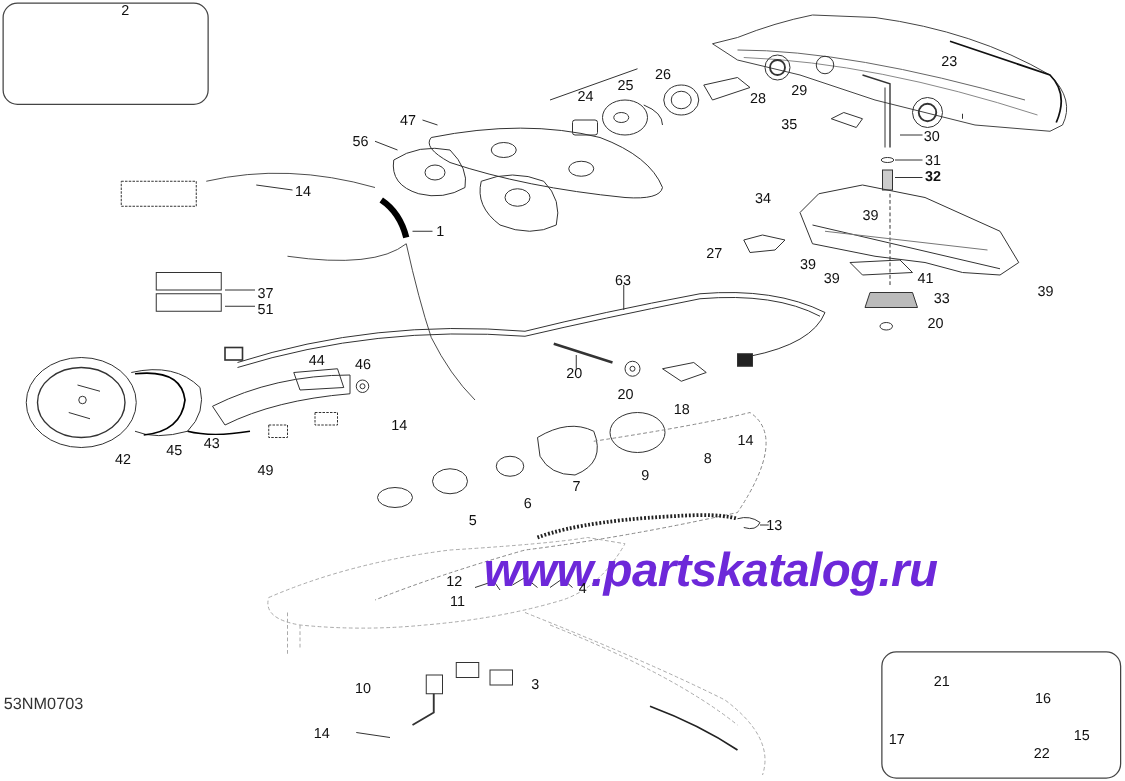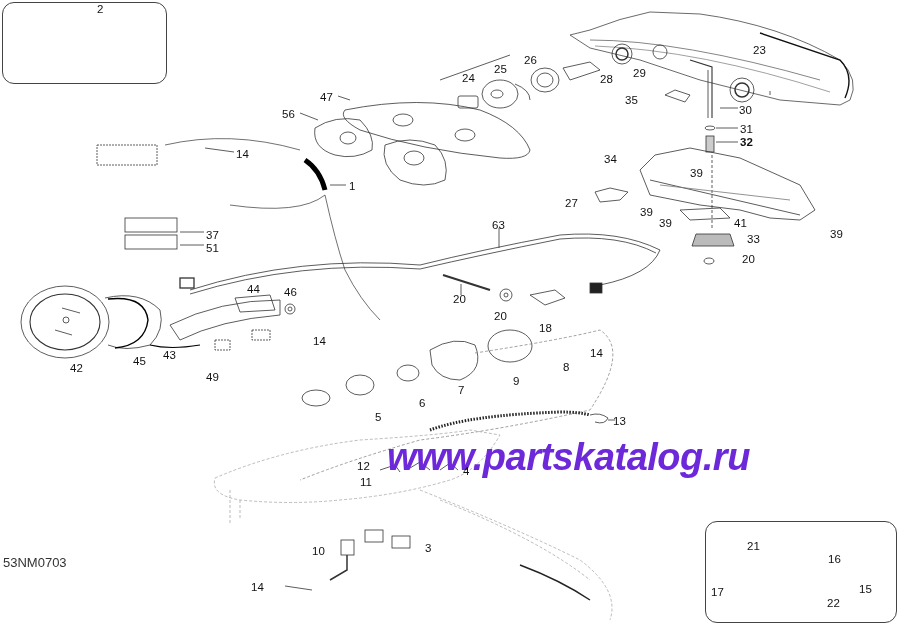--- a/index.html
+++ b/index.html
@@ -187,32 +187,32 @@
     <div class="callout" style="left: 206px; top: 242px;">51</div>
     <div class="callout" style="left: 247px; top: 283px;">44</div>
     <div class="callout" style="left: 284px; top: 286px;">46</div>
     <div class="callout" style="left: 453px; top: 293px;">20</div>
     <div class="callout" style="left: 494px; top: 310px;">20</div>
     <div class="callout" style="left: 539px; top: 322px;">18</div>
     <div class="callout" style="left: 313px; top: 335px;">14</div>
     <div class="callout" style="left: 590px; top: 347px;">14</div>
     <div class="callout" style="left: 163px; top: 349px;">43</div>
     <div class="callout" style="left: 133px; top: 355px;">45</div>
-    <div class="callout" style="left: 70px; top: 362px;">42</div>
+    <div class="callout" style="left: 92px; top: 362px;">42</div>
     <div class="callout" style="left: 563px; top: 361px;">8</div>
     <div class="callout" style="left: 513px; top: 375px;">9</div>
     <div class="callout" style="left: 206px; top: 371px;">49</div>
     <div class="callout" style="left: 458px; top: 384px;">7</div>
     <div class="callout" style="left: 419px; top: 397px;">6</div>
     <div class="callout" style="left: 375px; top: 411px;">5</div>
     <div class="callout" style="left: 613px; top: 415px;">13</div>
     <div class="callout" style="left: 357px; top: 460px;">12</div>
     <div class="callout" style="left: 360px; top: 476px;">11</div>
     <div class="callout" style="left: 463px; top: 465px;">4</div>
-    <div class="callout" style="left: 312px; top: 545px; text-align: center;">10</div>
+    <div class="callout" style="left: 284px; top: 545px; text-align: center;">10</div>
     <div class="callout" style="left: 425px; top: 542px;">3</div>
     <div class="callout" style="left: 251px; top: 581px;">14</div>
     <div class="callout" style="left: 747px; top: 540px;">21</div>
     <div class="callout" style="left: 828px; top: 553px;">16</div>
     <div class="callout" style="left: 859px; top: 583px;">15</div>
     <div class="callout" style="left: 711px; top: 586px;">17</div>
     <div class="callout" style="left: 827px; top: 597px;">22</div>
   </div>
 
 </body></html>

